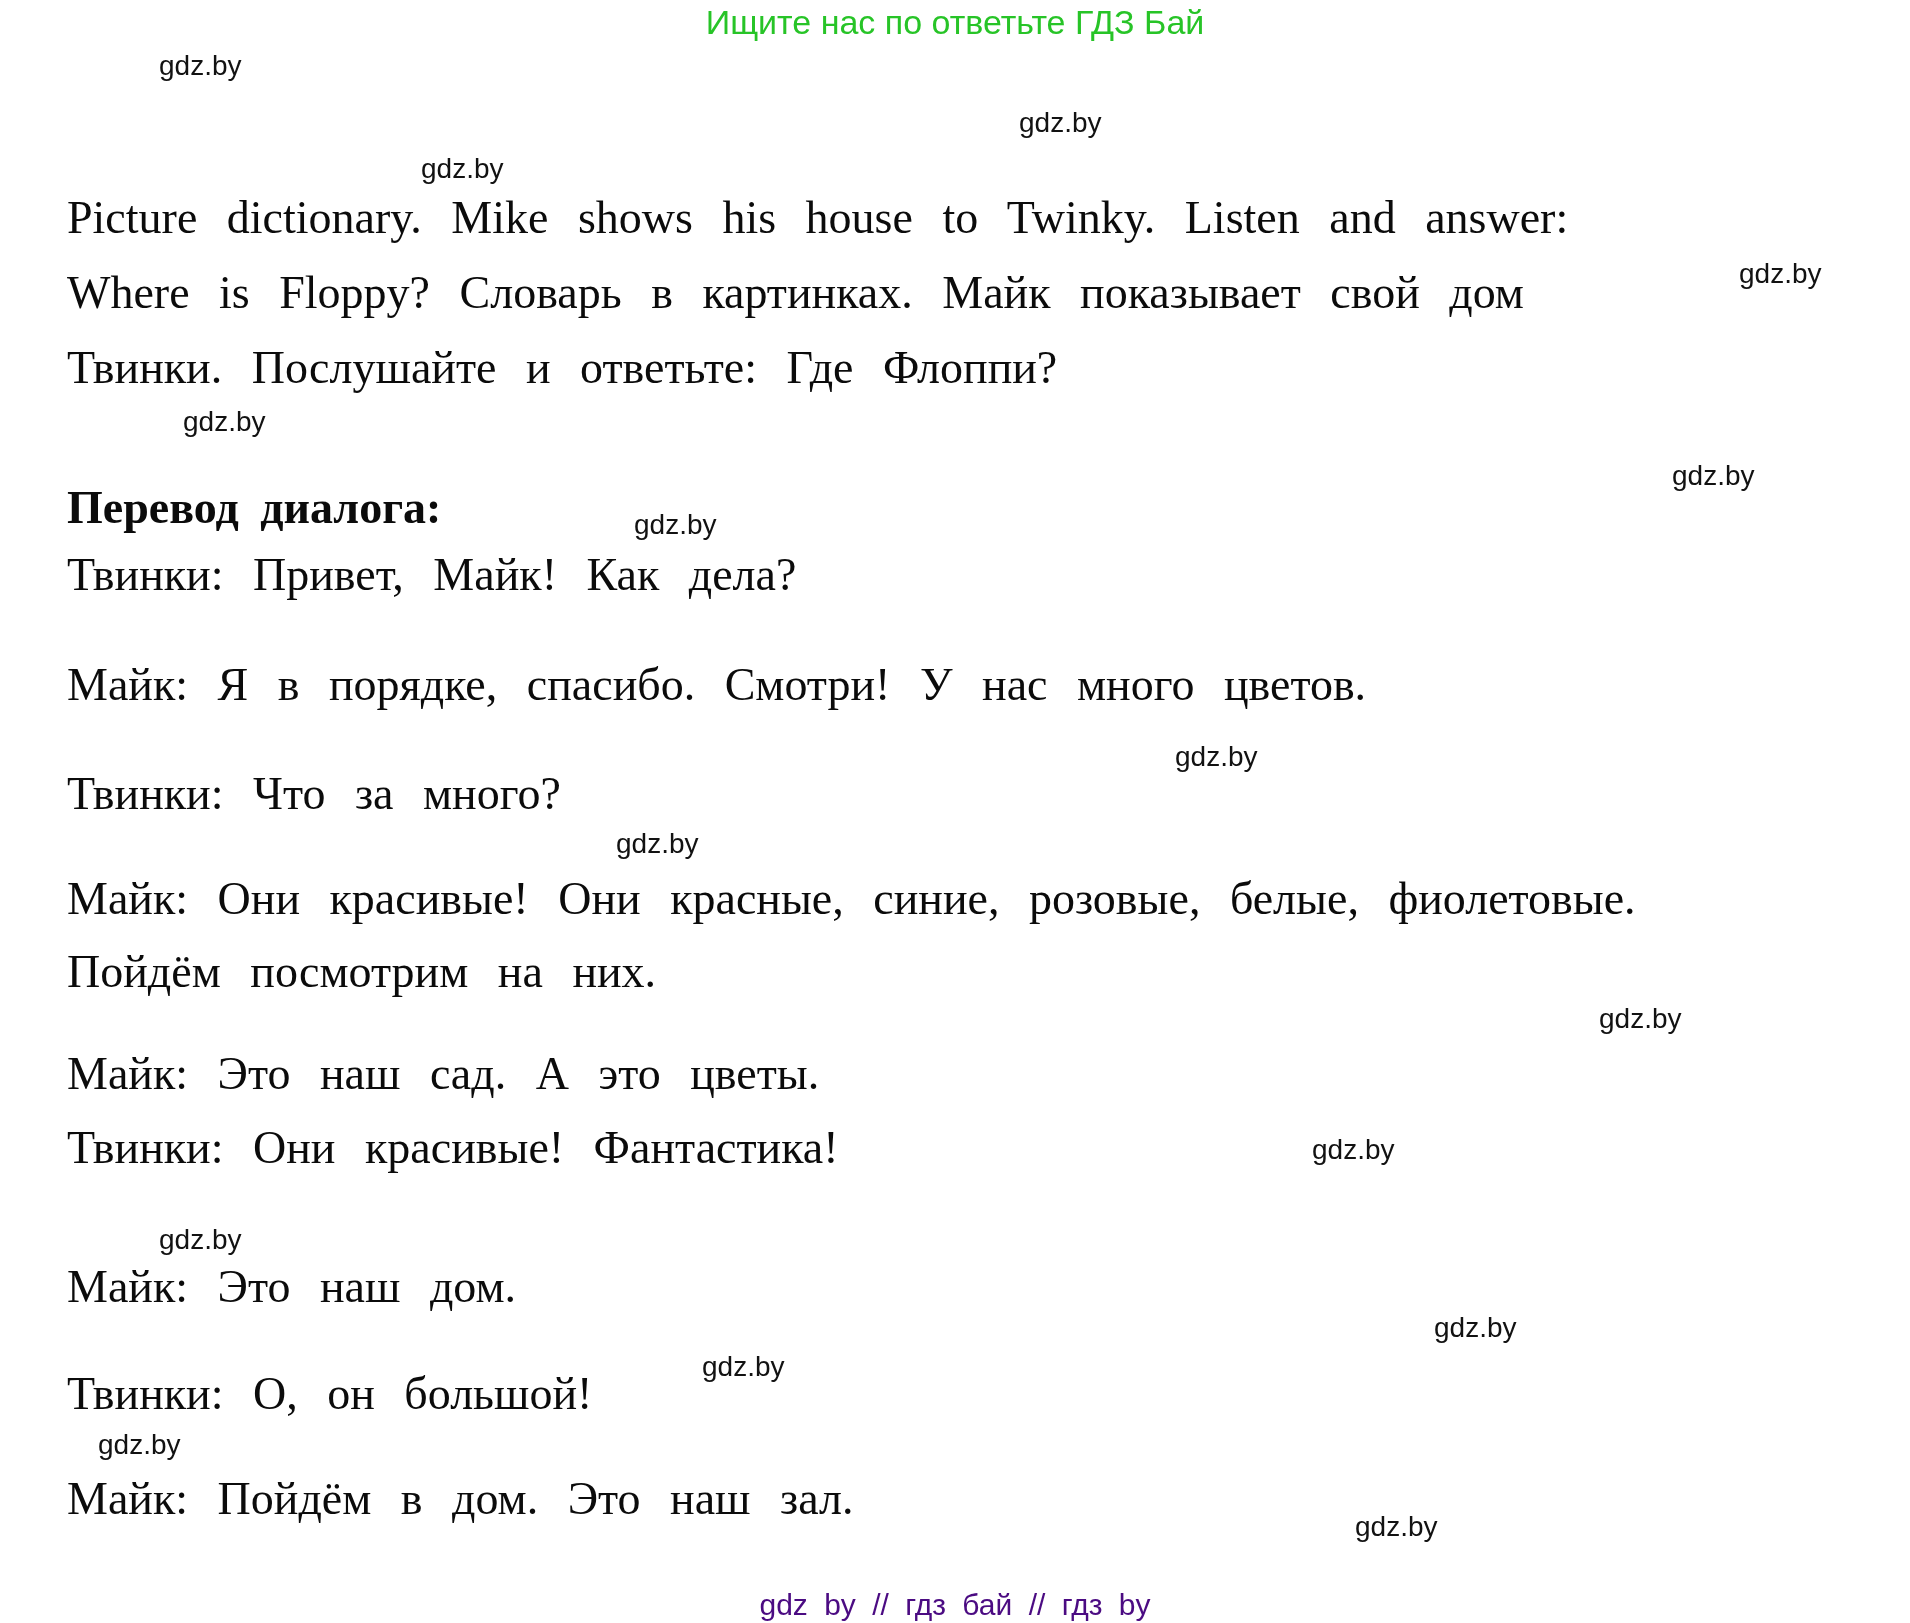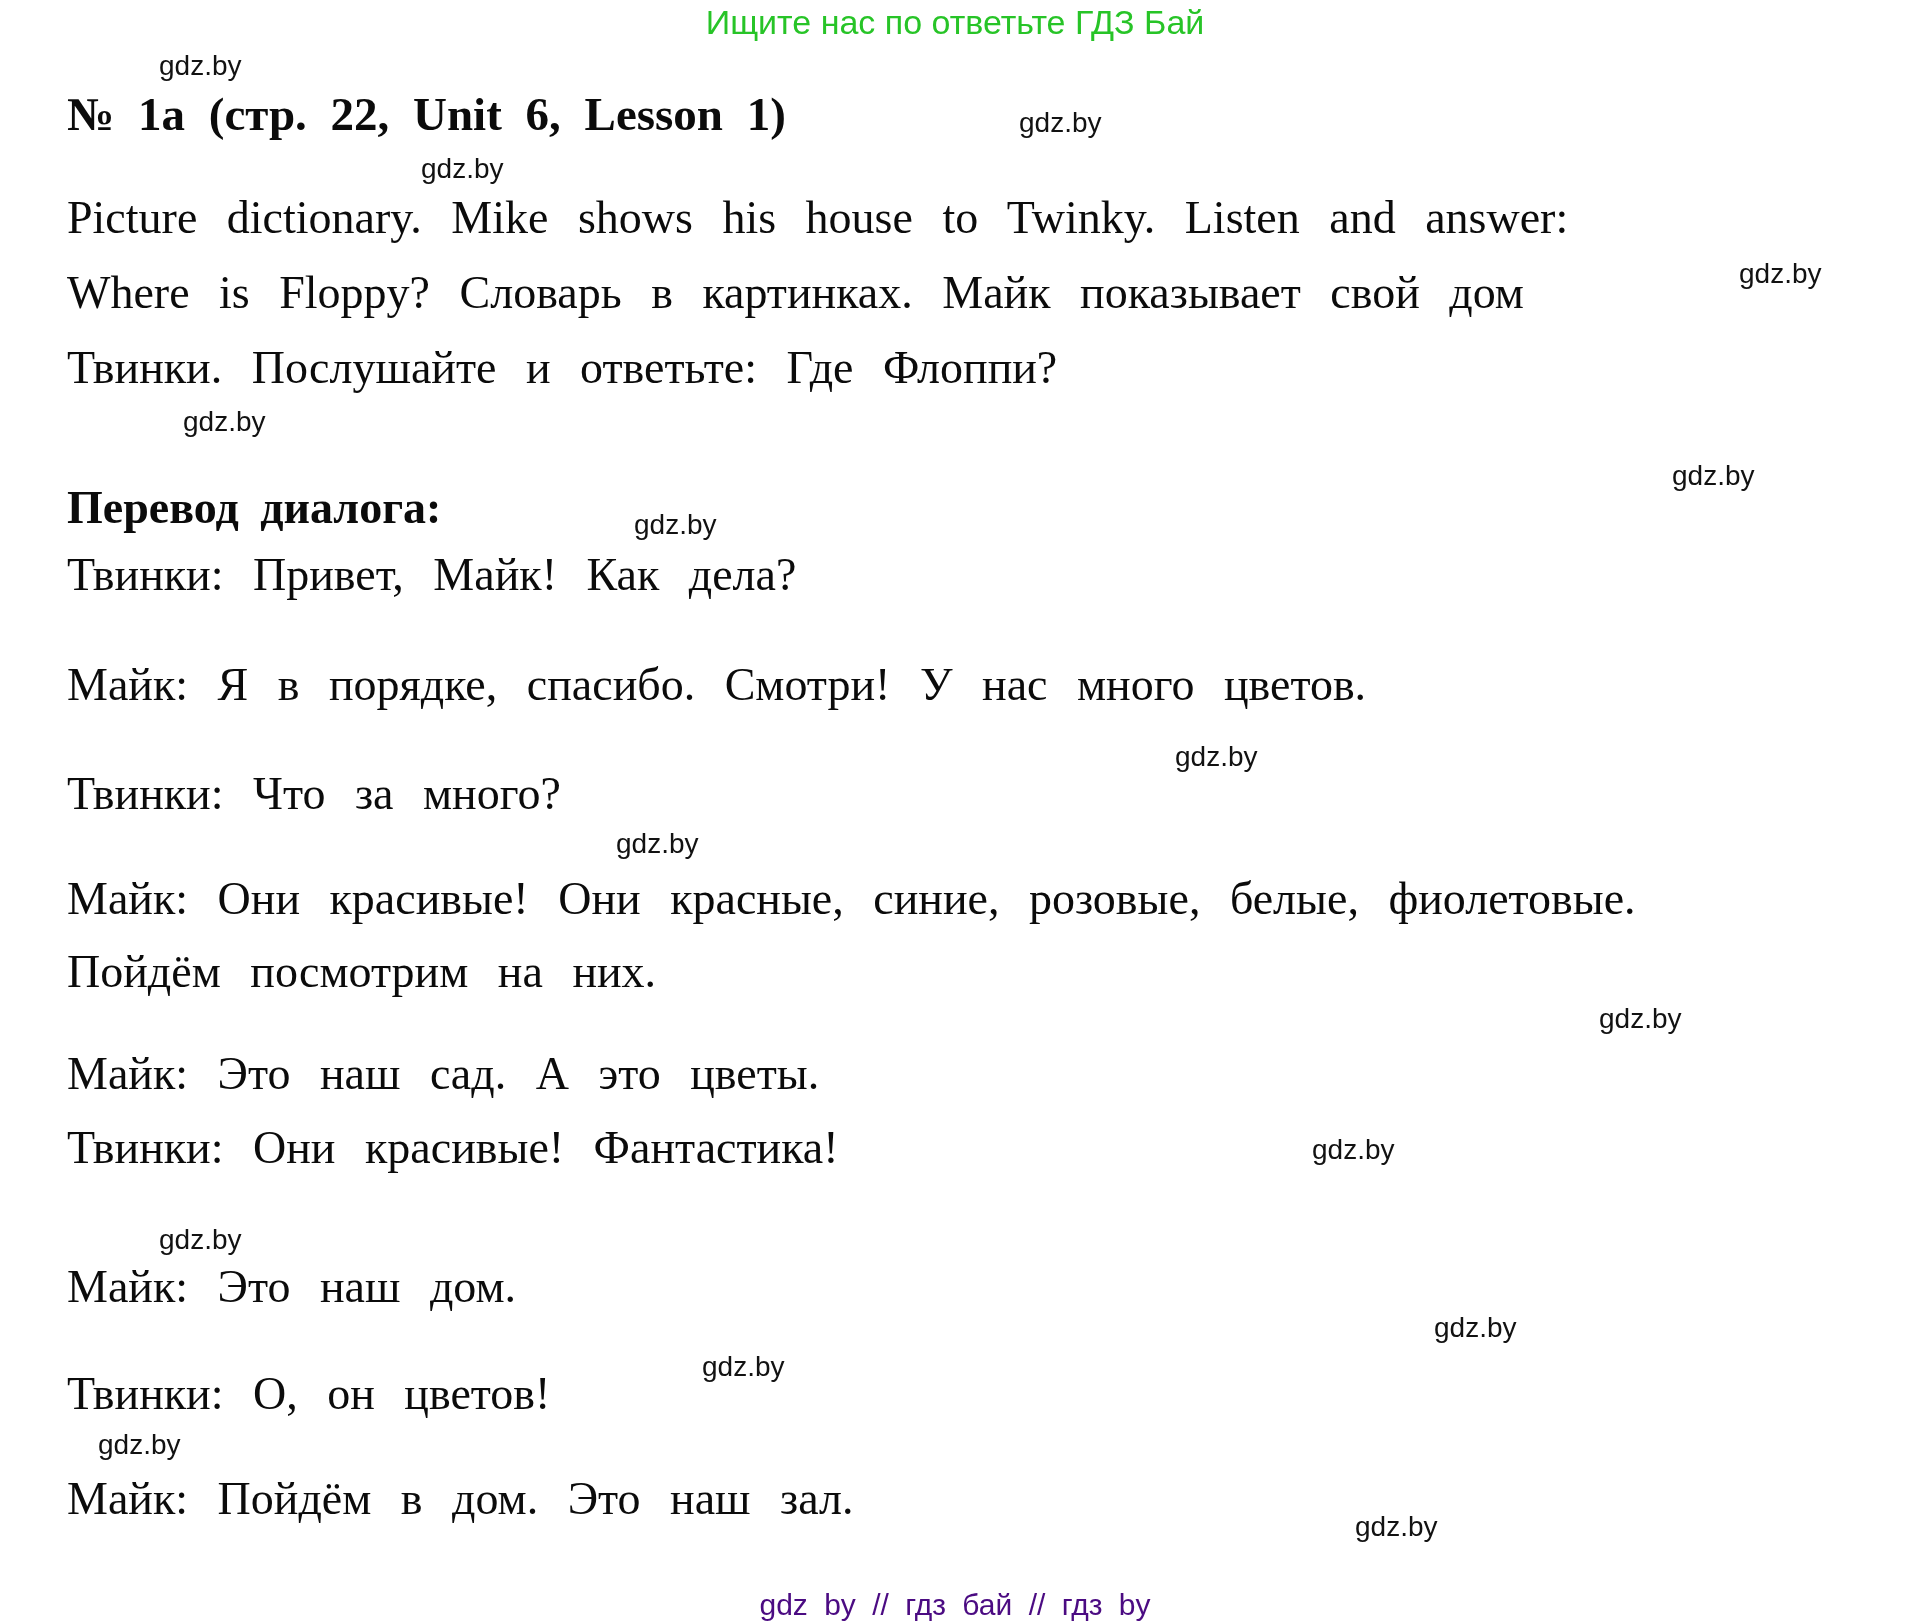--- a/index.html
+++ b/index.html
@@ -111,21 +111,20 @@
   <span class="wm" style="left:1175px; top:742px;">gdz.by</span>
   <span class="wm" style="left:616px;  top:829px;">gdz.by</span>
   <span class="wm" style="left:1599px; top:1004px;">gdz.by</span>
   <span class="wm" style="left:1312px; top:1135px;">gdz.by</span>
   <span class="wm" style="left:159px;  top:1225px;">gdz.by</span>
   <span class="wm" style="left:1434px; top:1313px;">gdz.by</span>
   <span class="wm" style="left:702px;  top:1352px;">gdz.by</span>
   <span class="wm" style="left:98px;   top:1430px;">gdz.by</span>
   <span class="wm" style="left:1355px; top:1512px;">gdz.by</span>
 
-  <h1 class="heading">№ 1a (стр. 22, Unit 6, Lesson 1)</h1>
 
   <div class="textblock task">
     <div>Picture dictionary. Mike shows his house to Twinky. Listen and answer:</div>
     <div>Where is Floppy? Словарь в картинках. Майк показывает свой дом</div>
     <div>Твинки. Послушайте и ответьте: Где Флоппи?</div>
   </div>
 
   <div class="textblock subheading">Перевод диалога:</div>
 
   <div class="textblock dialog d1">
@@ -151,21 +150,21 @@
 
   <div class="textblock dialog d6">
     <div>Твинки: Они красивые! Фантастика!</div>
   </div>
 
   <div class="textblock dialog d7">
     <div>Майк: Это наш дом.</div>
   </div>
 
   <div class="textblock dialog d8">
-    <div>Твинки: О, он цветов!</div>
+    <div>Твинки: О, он большой!</div>
   </div>
 
   <div class="textblock dialog d9">
     <div>Майк: Пойдём в дом. Это наш зал.</div>
   </div>
 
   <div class="footer">gdz by  //  гдз бай  //  гдз by</div>
 
 </div>
 

